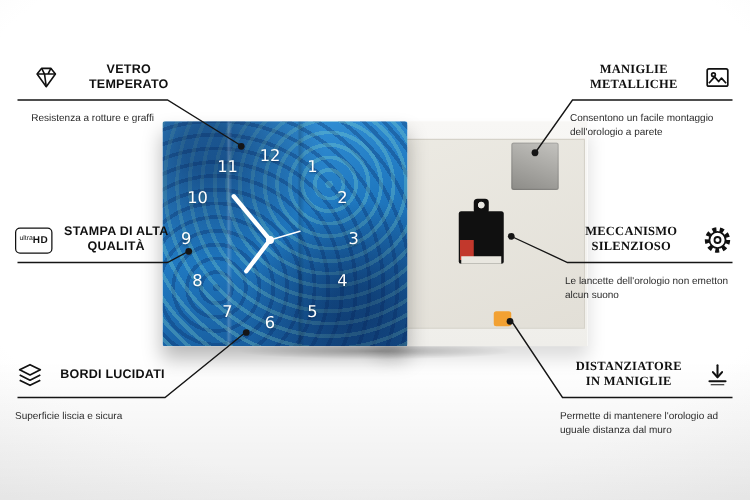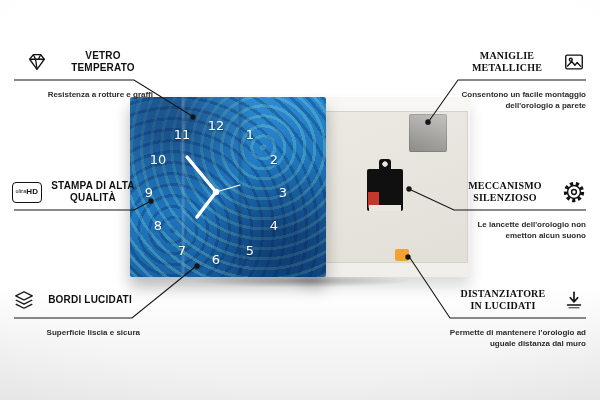--- a/index.html
+++ b/index.html
@@ -49,21 +49,21 @@
   .mech-red{position:absolute;left:1px;bottom:3px;width:11px;height:16px;background:#c2382c;}
   .mech-white{position:absolute;left:2px;bottom:0;width:32px;height:6px;background:#e9e7e0;}
   .foam-spacer{position:absolute;left:92px;top:137px;width:14px;height:12px;border-radius:2px;background:#f2a132;}
 
   
   .callout{position:absolute;z-index:7;color:#101010;}
   .callout .head{display:flex;align-items:center;height:36px;gap:4px;}
   .callout.right .head{flex-direction:row-reverse;font-family:Liberation Serif, serif;}
   .callout .title{flex:0 1 auto;max-width:86px;margin:0 auto;text-align:center;
     font-weight:bold;font-size:10px;line-height:1.22;letter-spacing:.2px;}
-  .callout .desc{margin-top:9px;text-align:right;font-size:8px;line-height:1.4;color:#2b2b2b;font-weight:bold;}
+  .callout .desc{margin-top:9px;text-align:left;font-size:8px;line-height:1.4;color:#2b2b2b;}
   .icon{width:24px;height:24px;flex:0 0 24px;display:flex;align-items:center;justify-content:center;}
   .icon.uhd{flex:0 0 28px;width:27px;height:19px;border:1.5px solid #111;border-radius:4px;
     flex-direction:row;line-height:1;}
   .uhd-top{font-size:5.5px;}
   .uhd-bottom{font-size:8px;font-weight:bold;letter-spacing:.3px;}
   .c-tl{left:25px;top:44px;width:128px;}
   .c-ml{left:12px;top:174px;width:128px;}
   .c-bl{left:12px;top:282px;width:128px;}
   .c-tr{left:456px;top:44px;width:130px;}
   .c-mr{left:452px;top:174px;width:134px;}
@@ -204,18 +204,18 @@
       <span class="icon">
         <svg viewBox="0 0 24 24" width="22" height="22">
             <g fill="none" stroke="#111" stroke-linecap="round" stroke-linejoin="round">
           <path d="M12 3.5 V12.5" stroke-width="1.8"></path>
               <path d="M8 9.5 L12 14 16 9.5" stroke-width="1.8"></path>
           <path d="M5 17.5 H19" stroke-width="1.8"></path>
               <path d="M6.5 20.5 H17.5" stroke-width="1"></path>
         </g>
           </svg>
       </span>
-      <div class="title">DISTANZIATORE IN LUCIDATI</div>
+      <div class="title">DISTANZIATORE IN MANIGLIE</div>
     </div>
     <div class="desc">Permette di mantenere l'orologio ad uguale distanza dal muro</div>
   </div>
 
 </div>
 
 </body></html>

